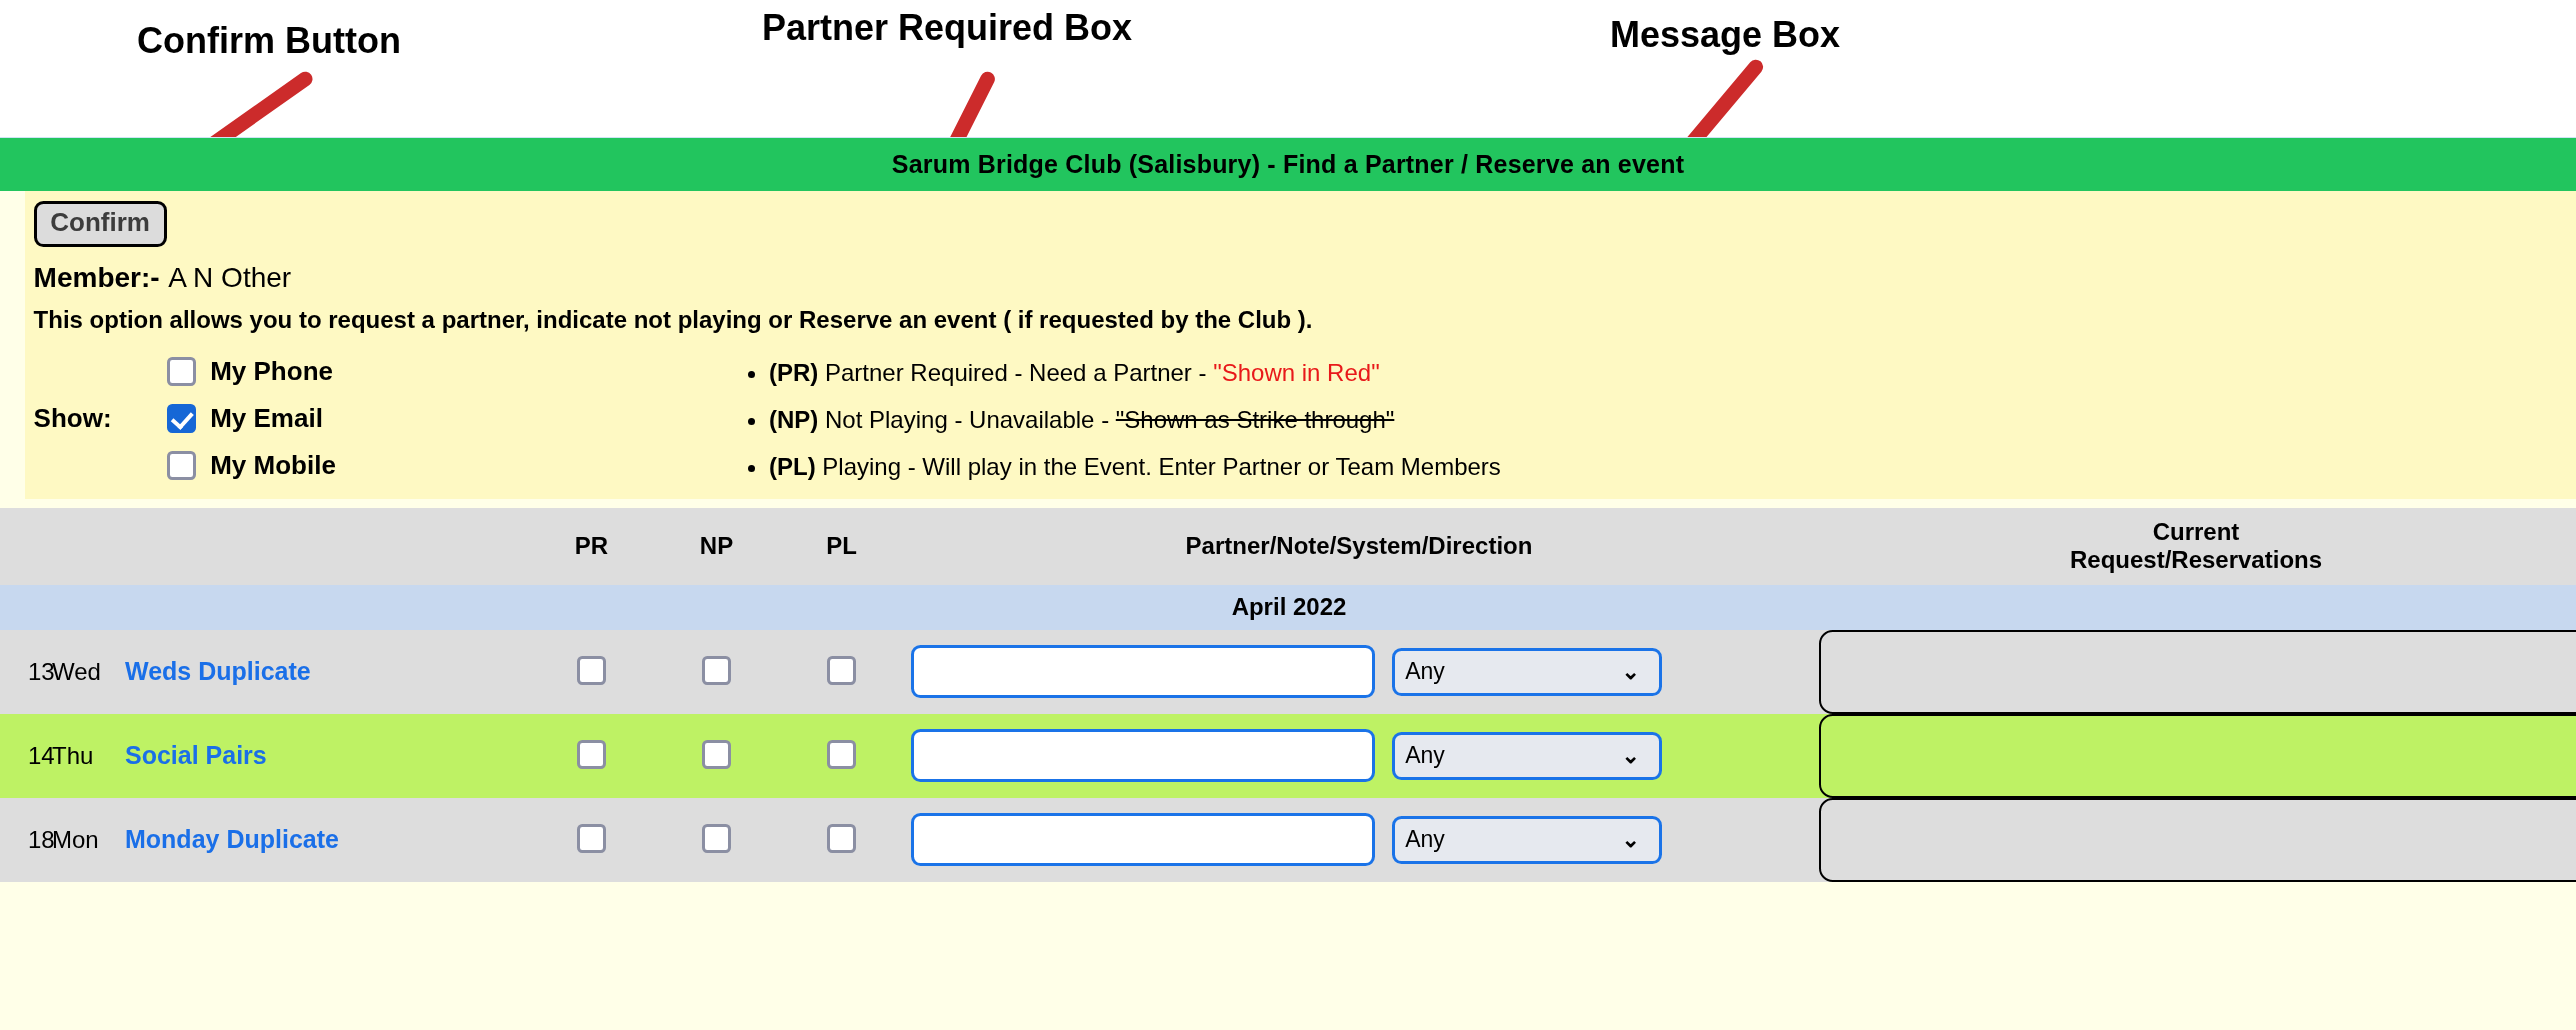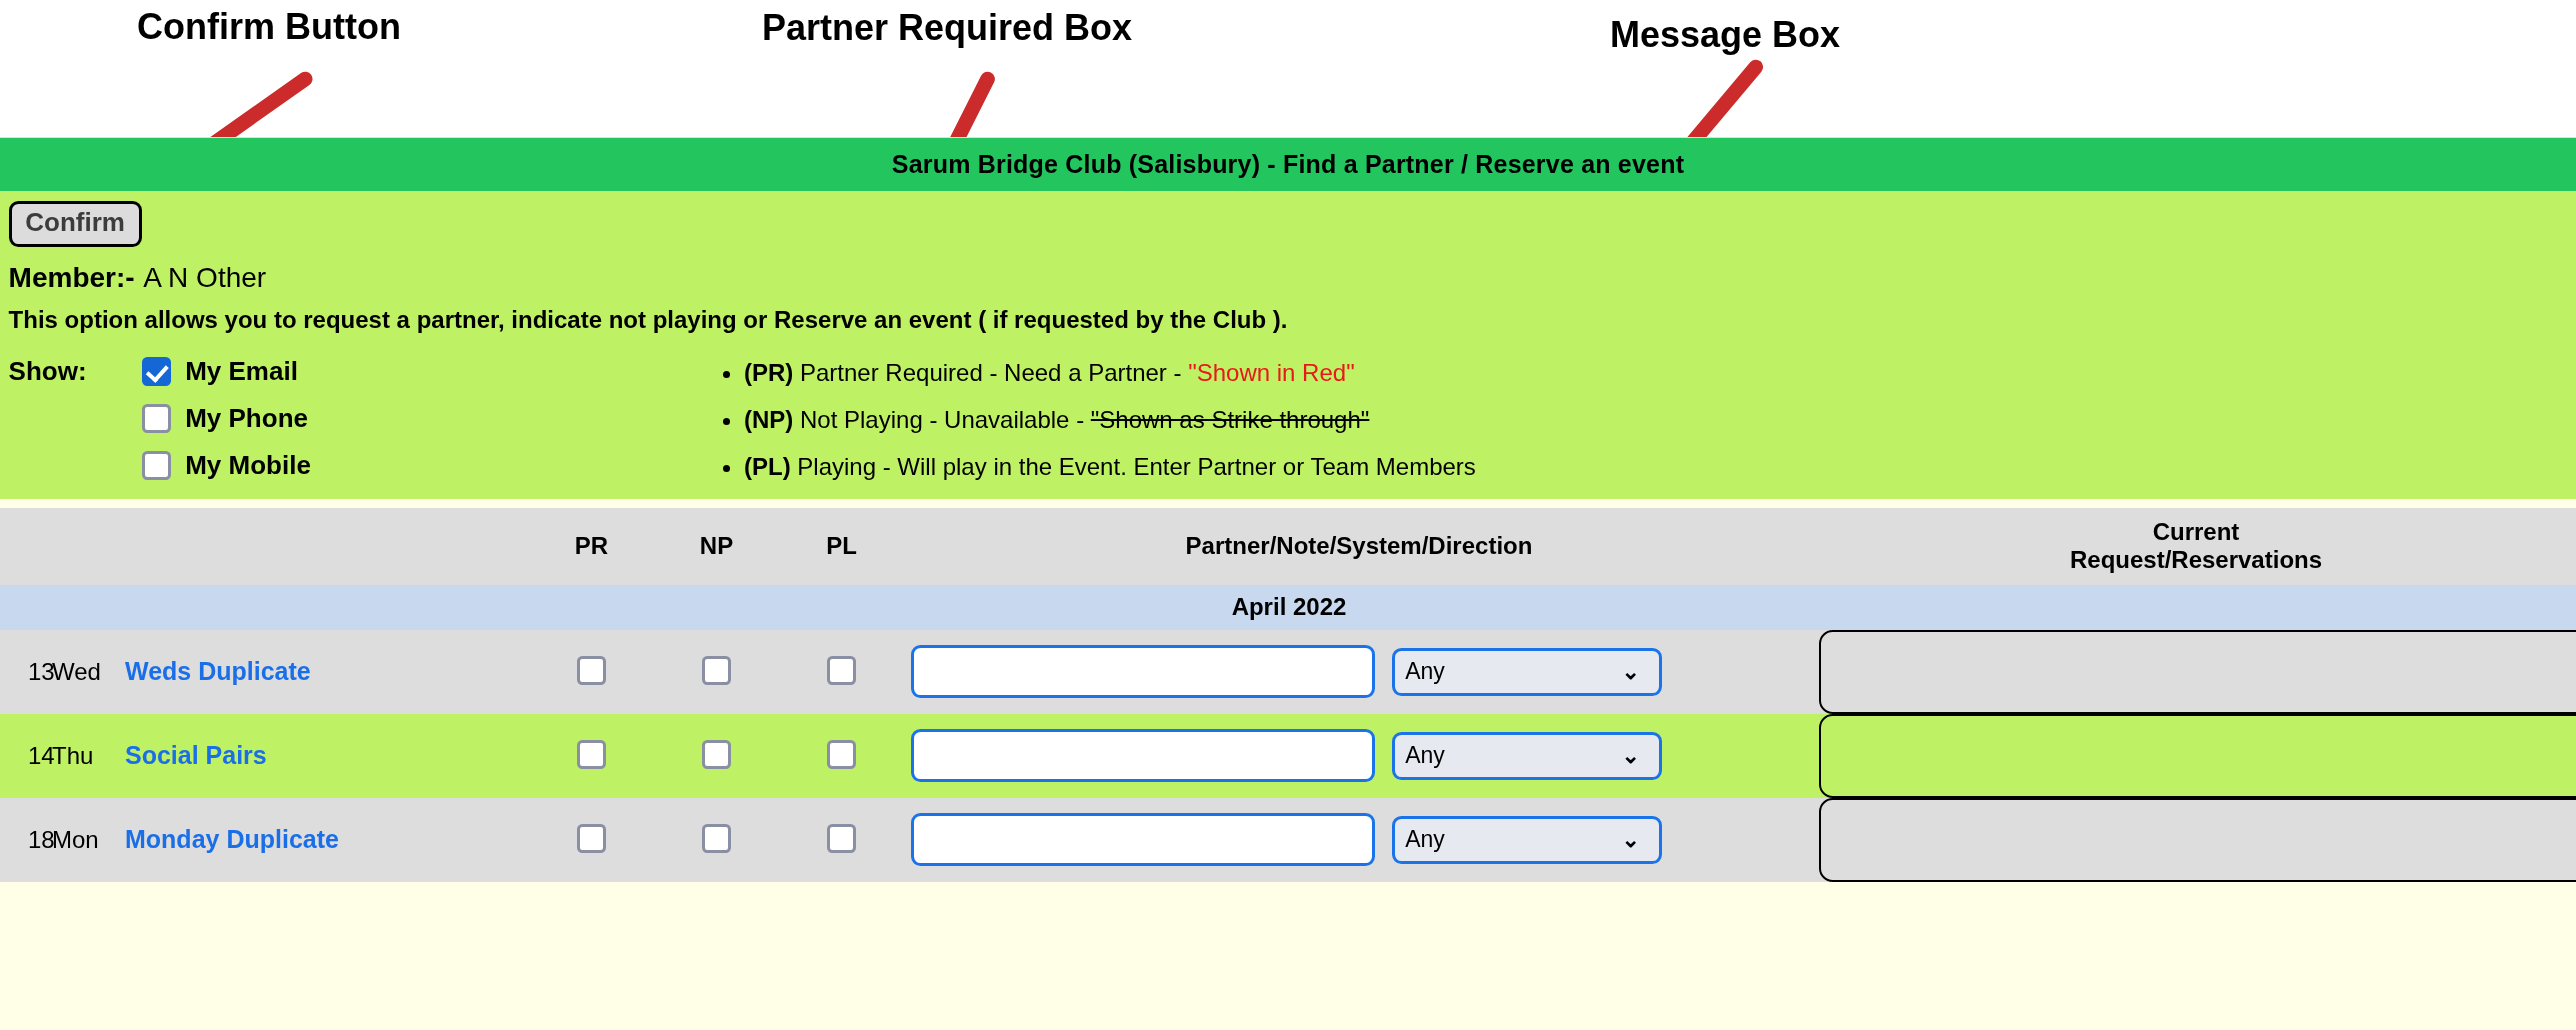--- a/index.html
+++ b/index.html
@@ -51,23 +51,24 @@
     align-items: center;
     justify-content: center;
     color: #000000;
     font-weight: bold;
     font-size: 25px;
     letter-spacing: 0.2px;
   }
 
   
   .infopanel {
-    background: #bef264;
+    background: #fef9c3;
     padding: 10.3px 0 8.6px 0;
     position: relative;
+    margin-left: 25px;
   }
 
   .confirm-wrap { padding-left: 8.6px; }
   .confirm-btn {
     display: inline-block;
     background: #dcdcdc;
     border: 3.4px solid #000000;
     border-radius: 9.4px;
     padding: 3.4px 13.7px 6px 13.7px;
     font-size: 26px;
@@ -296,21 +297,21 @@
     margin-left: 5.2px;
     margin-right: -34px;
     background: transparent;
   }
 </style>
 </head>
 <body>
 
 <div id="page">
 
-  <div class="annot-label" style="left:137px; top:6px;">Confirm Button</div>
+  <div class="annot-label" style="left:137px; top:20px;">Confirm Button</div>
   <div class="annot-label" style="left:762px; top:6.9px;">Partner Required Box</div>
   <div class="annot-label" style="left:1610px; top:14px;">Message Box</div>
 
   <svg id="annot-svg" viewBox="0 0 3000 1200">
     <line x1="355" y1="92" x2="120" y2="258" stroke="#cc2b2b" stroke-width="17" stroke-linecap="round"></line>
     <line x1="1150" y1="92" x2="728" y2="930" stroke="#cc2b2b" stroke-width="17" stroke-linecap="round"></line>
     <line x1="2045" y1="78" x2="1325" y2="935" stroke="#cc2b2b" stroke-width="17" stroke-linecap="round"></line>
   </svg>
 
   <div id="app">
@@ -328,28 +329,28 @@
       <div class="member-line">
         <span class="lbl">Member:-</span><span class="val">A N Other</span>
       </div>
 
       <div class="option-desc">This option allows you to request a partner, indicate not playing or Reserve an event ( if requested by the Club ).</div>
 
       <div class="show-row">
 
         <div class="show-left">
           <div class="show-line">
+            <span class="spacer-title"></span>
+            <span class="cbx"></span>
+            <span class="show-opt-label">My Phone</span>
+          </div>
+          <div class="show-line">
             <span class="show-title">Show:</span>
             <span class="cbx checked"></span>
             <span class="show-opt-label">My Email</span>
-          </div>
-          <div class="show-line">
-            <span class="spacer-title"></span>
-            <span class="cbx"></span>
-            <span class="show-opt-label">My Phone</span>
           </div>
           <div class="show-line">
             <span class="spacer-title"></span>
             <span class="cbx"></span>
             <span class="show-opt-label">My Mobile</span>
           </div>
         </div>
 
         <div class="legend">
           <ul>

